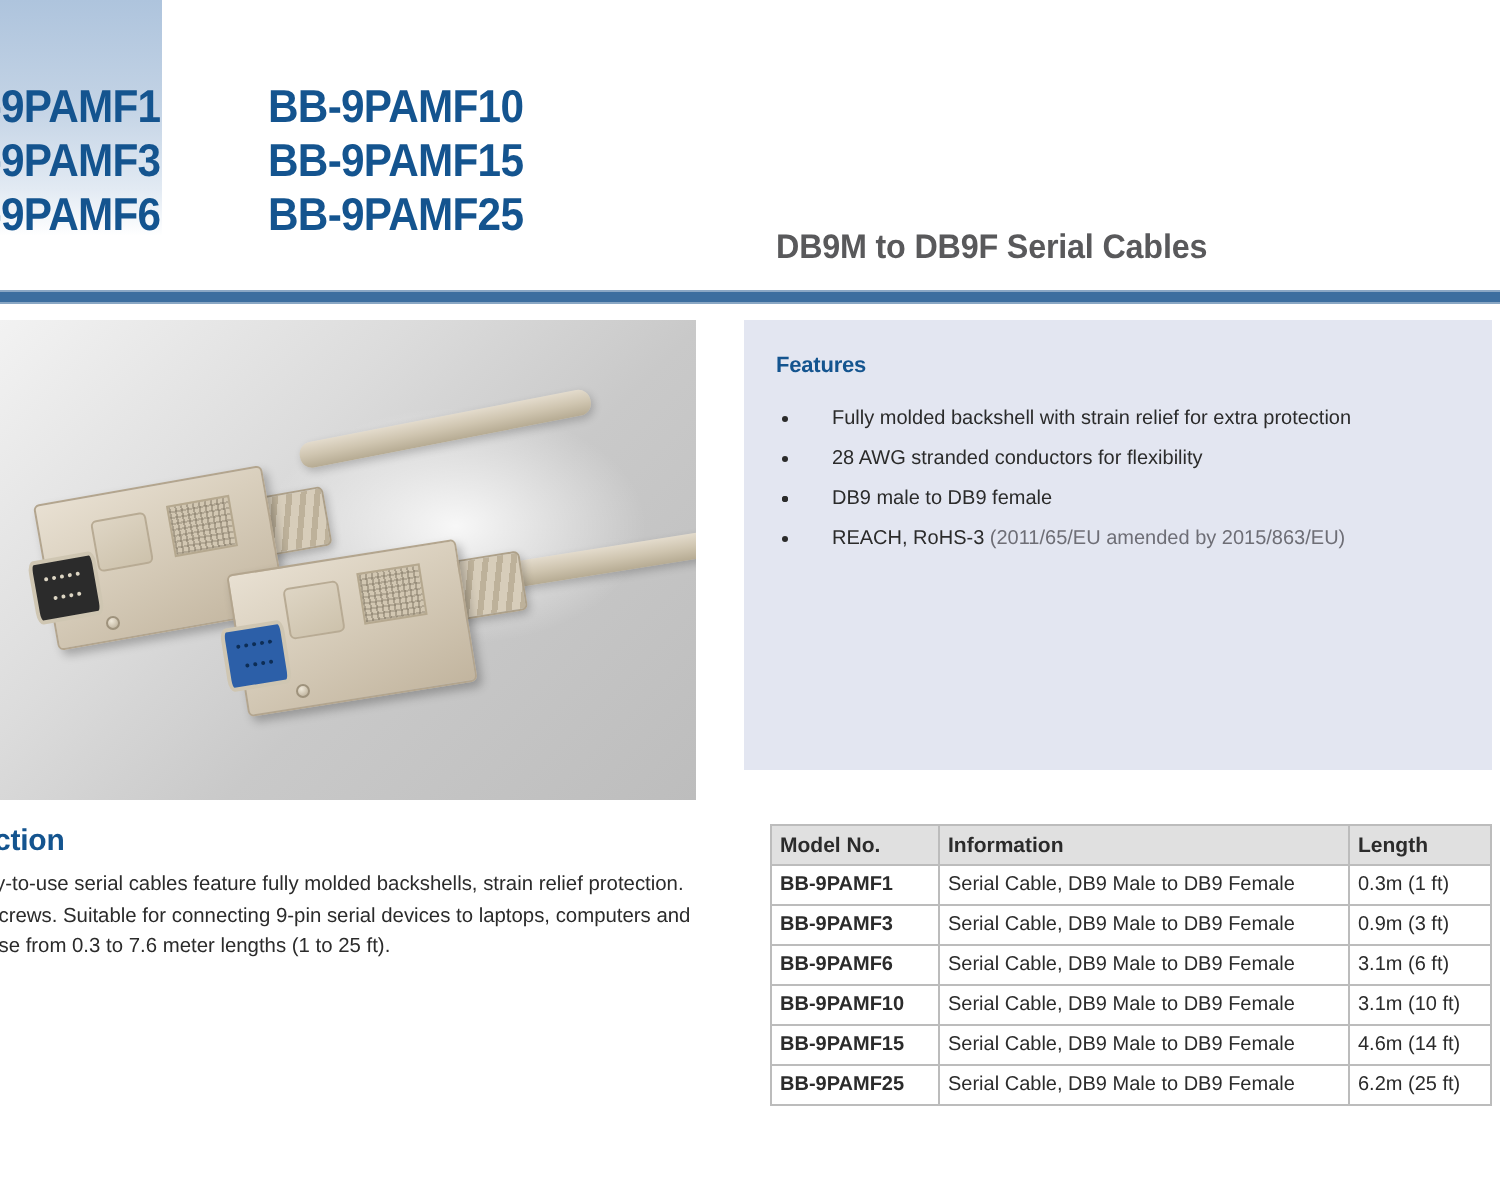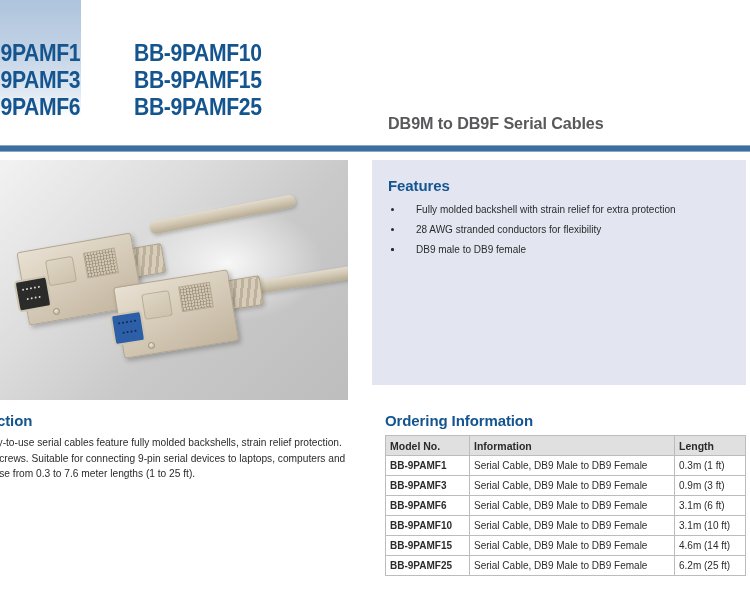--- a/index.html
+++ b/index.html
@@ -129,21 +129,21 @@
 
   
   #features-panel {
     position: absolute; left: 372px; top: 160px;
     width: 374px; height: 225px;
     background: #e3e6f1;
   }
   #features-title {
     position: absolute; left: 16px; top: 17px;
     font-family: "Liberation Sans Narrow", "Liberation Sans", sans-serif;
-    font-size: 15px; font-weight: bold; color: #14548f;
+    font-size: 11px; font-weight: bold; color: #14548f;
     letter-spacing: -0.1px;
   }
   #features-list {
     position: absolute; left: 16px; top: 40px; right: 10px;
     list-style: none;
   }
   #features-list li {
     position: relative;
     padding-left: 28px;
     font-size: 10px;
@@ -291,30 +291,33 @@
         <span class="bullet"></span>
         <span>28 AWG stranded conductors for flexibility</span>
       </li>
       <li>
         <span class="bullet"></span>
       </li>
       <li>
         <span class="bullet"></span>
         <span>DB9 male to DB9 female</span>
       </li>
+      <li>
+        <span class="bullet"></span>
+        <span>REACH, RoHS-3 </span><span class="muted">(2011/65/EU amended by 2015/863/EU)</span>
+      </li>
     </ul>
   </div>
 
   <div id="intro-block">
     <div id="intro-title">Introduction</div>
     <div id="intro-body">These ready-to-use serial cables feature fully molded backshells, strain relief protection. and thumbscrews. Suitable for connecting 9-pin serial devices to laptops, computers and more. Choose from 0.3 to 7.6 meter lengths (1 to 25 ft).</div>
   </div>
 
   <div id="ordering-block">
-    <div id="ordering-title">Ordering Information</div>
     <table id="ordering-table">
       <colgroup>
         <col class="c-model">
           <col class="c-desc">
           <col class="c-len">
       </colgroup>
       <thead>
         <tr>
           <th>Model No.</th>
           <th>Information</th>

